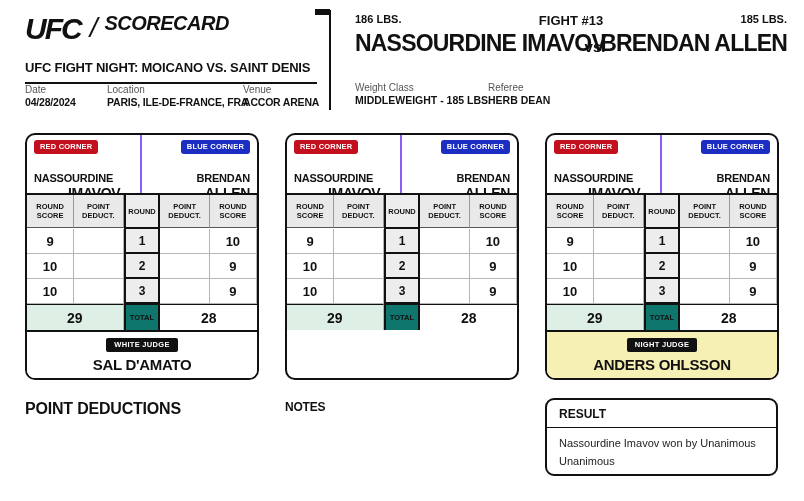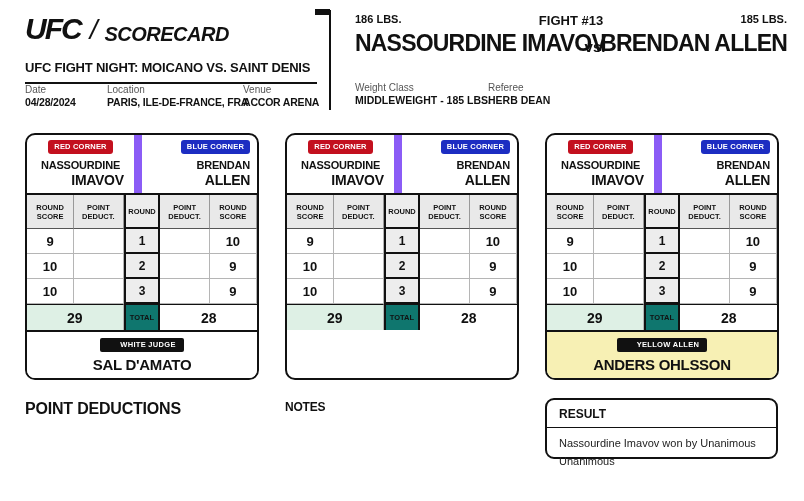--- a/index.html
+++ b/index.html
@@ -2,21 +2,21 @@
 <html><head>
 <meta charset="utf-8">
 <style>
   * { margin:0; padding:0; box-sizing:border-box; }
   html,body { background:#fff; }
   .page {
     position:relative; width:804px; height:501px; background:#ffffff;
     font-family:"Liberation Sans", sans-serif; color:#111; overflow:hidden;
   }
   
-  .logo { position:absolute; left:25px; top:12px; display:flex; align-items:flex-end; }
+  .logo { position:absolute; left:25px; top:12px; display:flex; align-items:flex-start; }
   .logo-ufc { font-size:30px; font-weight:900; font-style:italic; letter-spacing:-2px; }
   .logo-slash { font-size:28px; font-weight:400; font-style:italic; margin:0 7px 0 9px; color:#111; }
   .logo-score { font-size:20px; font-weight:900; font-style:italic; letter-spacing:-0.5px; }
   .event-title { position:absolute; left:25px; top:60px; width:292px; font-size:13px; font-weight:900; letter-spacing:-0.2px; padding-bottom:7px; border-bottom:2px solid #111; }
   .info-label { position:absolute; top:84px; font-size:10px; color:#555; }
   .info-value { position:absolute; top:96px; font-size:10.5px; font-weight:800; letter-spacing:-0.2px; }
   .hdr-divider { position:absolute; left:329px; top:10px; width:2px; height:100px; background:#111; }
   .hdr-dash { position:absolute; left:315px; top:9px; width:15px; height:6px; background:#111; }
   .w-red   { position:absolute; left:355px; top:13px; font-size:11px; font-weight:800; }
   .w-blue  { position:absolute; right:17px; top:13px; font-size:11px; font-weight:800; }
@@ -26,47 +26,47 @@
   .f-blue  { position:absolute; right:17px; top:30px; font-size:23px; font-weight:900; letter-spacing:-0.8px; }
   .wc-label{ position:absolute; left:355px; top:82px; font-size:10px; color:#555; }
   .wc-value{ position:absolute; left:355px; top:94px; font-size:10.5px; font-weight:800; }
   .rf-label{ position:absolute; left:488px; top:82px; font-size:10px; color:#555; }
   .rf-value{ position:absolute; left:488px; top:94px; font-size:10.5px; font-weight:700; }
   
   .card { position:absolute; top:133px; width:234px; height:247px; border:2px solid #111; border-radius:10px; background:#fff; display:flex; flex-direction:column; overflow:hidden; }
   .card.c0{ left:25px; } .card.c1{ left:285px; } .card.c2{ left:545px; }
   .card-head { height:60px; display:flex; border-bottom:2px solid #111; }
   .head-half { width:50%; padding:5px 7px 4px 7px; display:flex; flex-direction:column; }
-  .head-half.left  { border-right:8px solid #8b5cf6; align-items:center; }
+  .head-half.left  { border-right:2px solid #8b5cf6; align-items:flex-start; }
   .head-half.right { align-items:flex-end; text-align:right; }
   .corner-badge { color:#fff; font-size:7.5px; font-weight:800; padding:2px 6px 3px 6px; border-radius:3px; letter-spacing:0.2px; }
   .badge-red  { background:#c3101e; }
   .badge-blue { background:#1c2dc2; }
-  .fname1 { margin-top:5px; font-size:11px; font-weight:800; letter-spacing:-0.2px; line-height:1.15; }
+  .fname1 { margin-top:18px; font-size:11px; font-weight:800; letter-spacing:-0.2px; line-height:1.15; }
   .fname2 { font-size:14px; font-weight:900; letter-spacing:-0.3px; line-height:1.15;padding-left:34px; }
   .grid { display:grid; grid-template-columns:20.5% 21.5% 16% 21.5% 20.5%; }
   .cell { display:flex; align-items:center; justify-content:center; text-align:center;
           border-right:1px solid #b5b5b5; border-bottom:1px solid #b5b5b5; background:#fff; }
   .cell:last-child { border-right:none; }
-  .colhdr { height:34px; background:#e9e9e9; font-size:7.5px; font-weight:800; line-height:1.2;
-            border-right:1px solid #999; border-bottom:1.5px solid #555; padding:4px 4px; }
+  .colhdr { height:22px; background:#e9e9e9; font-size:7.5px; font-weight:800; line-height:1.2;
+            border-right:1px solid #999; border-bottom:1.5px solid #555; padding:16px 4px; }
   .roundcol { background:#ededed; border-left:2px solid #111; border-right:2px solid #111; border-bottom:2px solid #111; }
   .score { height:25px; font-size:13px; font-weight:800; }
   .roundnum { font-size:12px; font-weight:800; }
   .total-row { height:26px; border-top:1px solid #111; }
   .total-red  { grid-column:1 / span 2; background:#def0e5; font-size:14px; font-weight:900; border-bottom:none; }
   .total-lbl  { background:#0f766e; font-size:7.5px; font-weight:800; border-left:2px solid #111; border-right:2px solid #111; border-bottom:none; }
   .total-blue { grid-column:4 / span 2; font-size:14px; font-weight:900; border-bottom:none; border-right:none; }
   .judge { flex:1; border-top:2px solid #111; display:flex; flex-direction:column; align-items:center; justify-content:center; gap:4px; }
-  .judge-badge { background:#111; color:#fff; font-size:7.5px; font-weight:800; padding:2px 8px 3px 20px; border-radius:2px; letter-spacing:0.3px; }
+  .judge-badge { background:#111; color:#fff; font-size:7.5px; font-weight:800; padding:2px 8px 3px 8px; border-radius:2px; letter-spacing:0.3px; }
   .judge-name { font-size:15px; font-weight:900; letter-spacing:-0.3px; }
   
   .pd-label { position:absolute; left:25px; top:400px; font-size:16px; font-weight:900; letter-spacing:-0.2px; }
   .notes-label { position:absolute; left:285px; top:400px; font-size:12px; font-weight:900; letter-spacing:-0.2px; }
-  .result-box { position:absolute; left:545px; top:398px; width:233px; height:61px; border:2px solid #111; border-radius:9px; background:#fff; }
+  .result-box { position:absolute; left:545px; top:398px; width:233px; height:78px; border:2px solid #111; border-radius:9px; background:#fff; }
   .result-title { font-size:12px; font-weight:900; padding:7px 12px 6px 12px; border-bottom:1.5px solid #111; }
   .result-text { font-size:11px; color:#222; padding:7px 12px; line-height:1.6; }
 </style>
 </head>
 <body>
 
 <div class="page">
 
   <div class="logo">
     <span class="logo-ufc">UFC</span>
@@ -224,21 +224,21 @@
       <div class="cell score"></div>
       <div class="cell score roundcol roundnum">3</div>
       <div class="cell score"></div>
       <div class="cell score">9</div>
 
       <div class="cell total-row total-red" style="background-color: rgb(222, 240, 229);">29</div>
       <div class="cell total-row total-lbl">TOTAL</div>
       <div class="cell total-row total-blue">28</div>
     </div>
     <div class="judge" style="background-color: rgb(247, 240, 180);">
-      <span class="judge-badge">YELLOW ALLEN</span>
+      <span class="judge-badge">NIGHT JUDGE</span>
       <span class="judge-name">ANDERS OHLSSON</span>
     </div>
   </div>
 
   <div class="pd-label">POINT DEDUCTIONS</div>
   <div class="notes-label">NOTES</div>
   <div class="result-box">
     <div class="result-title">RESULT</div>
     <div class="result-text">Nassourdine Imavov won by Unanimous Unanimous</div>
   </div>

